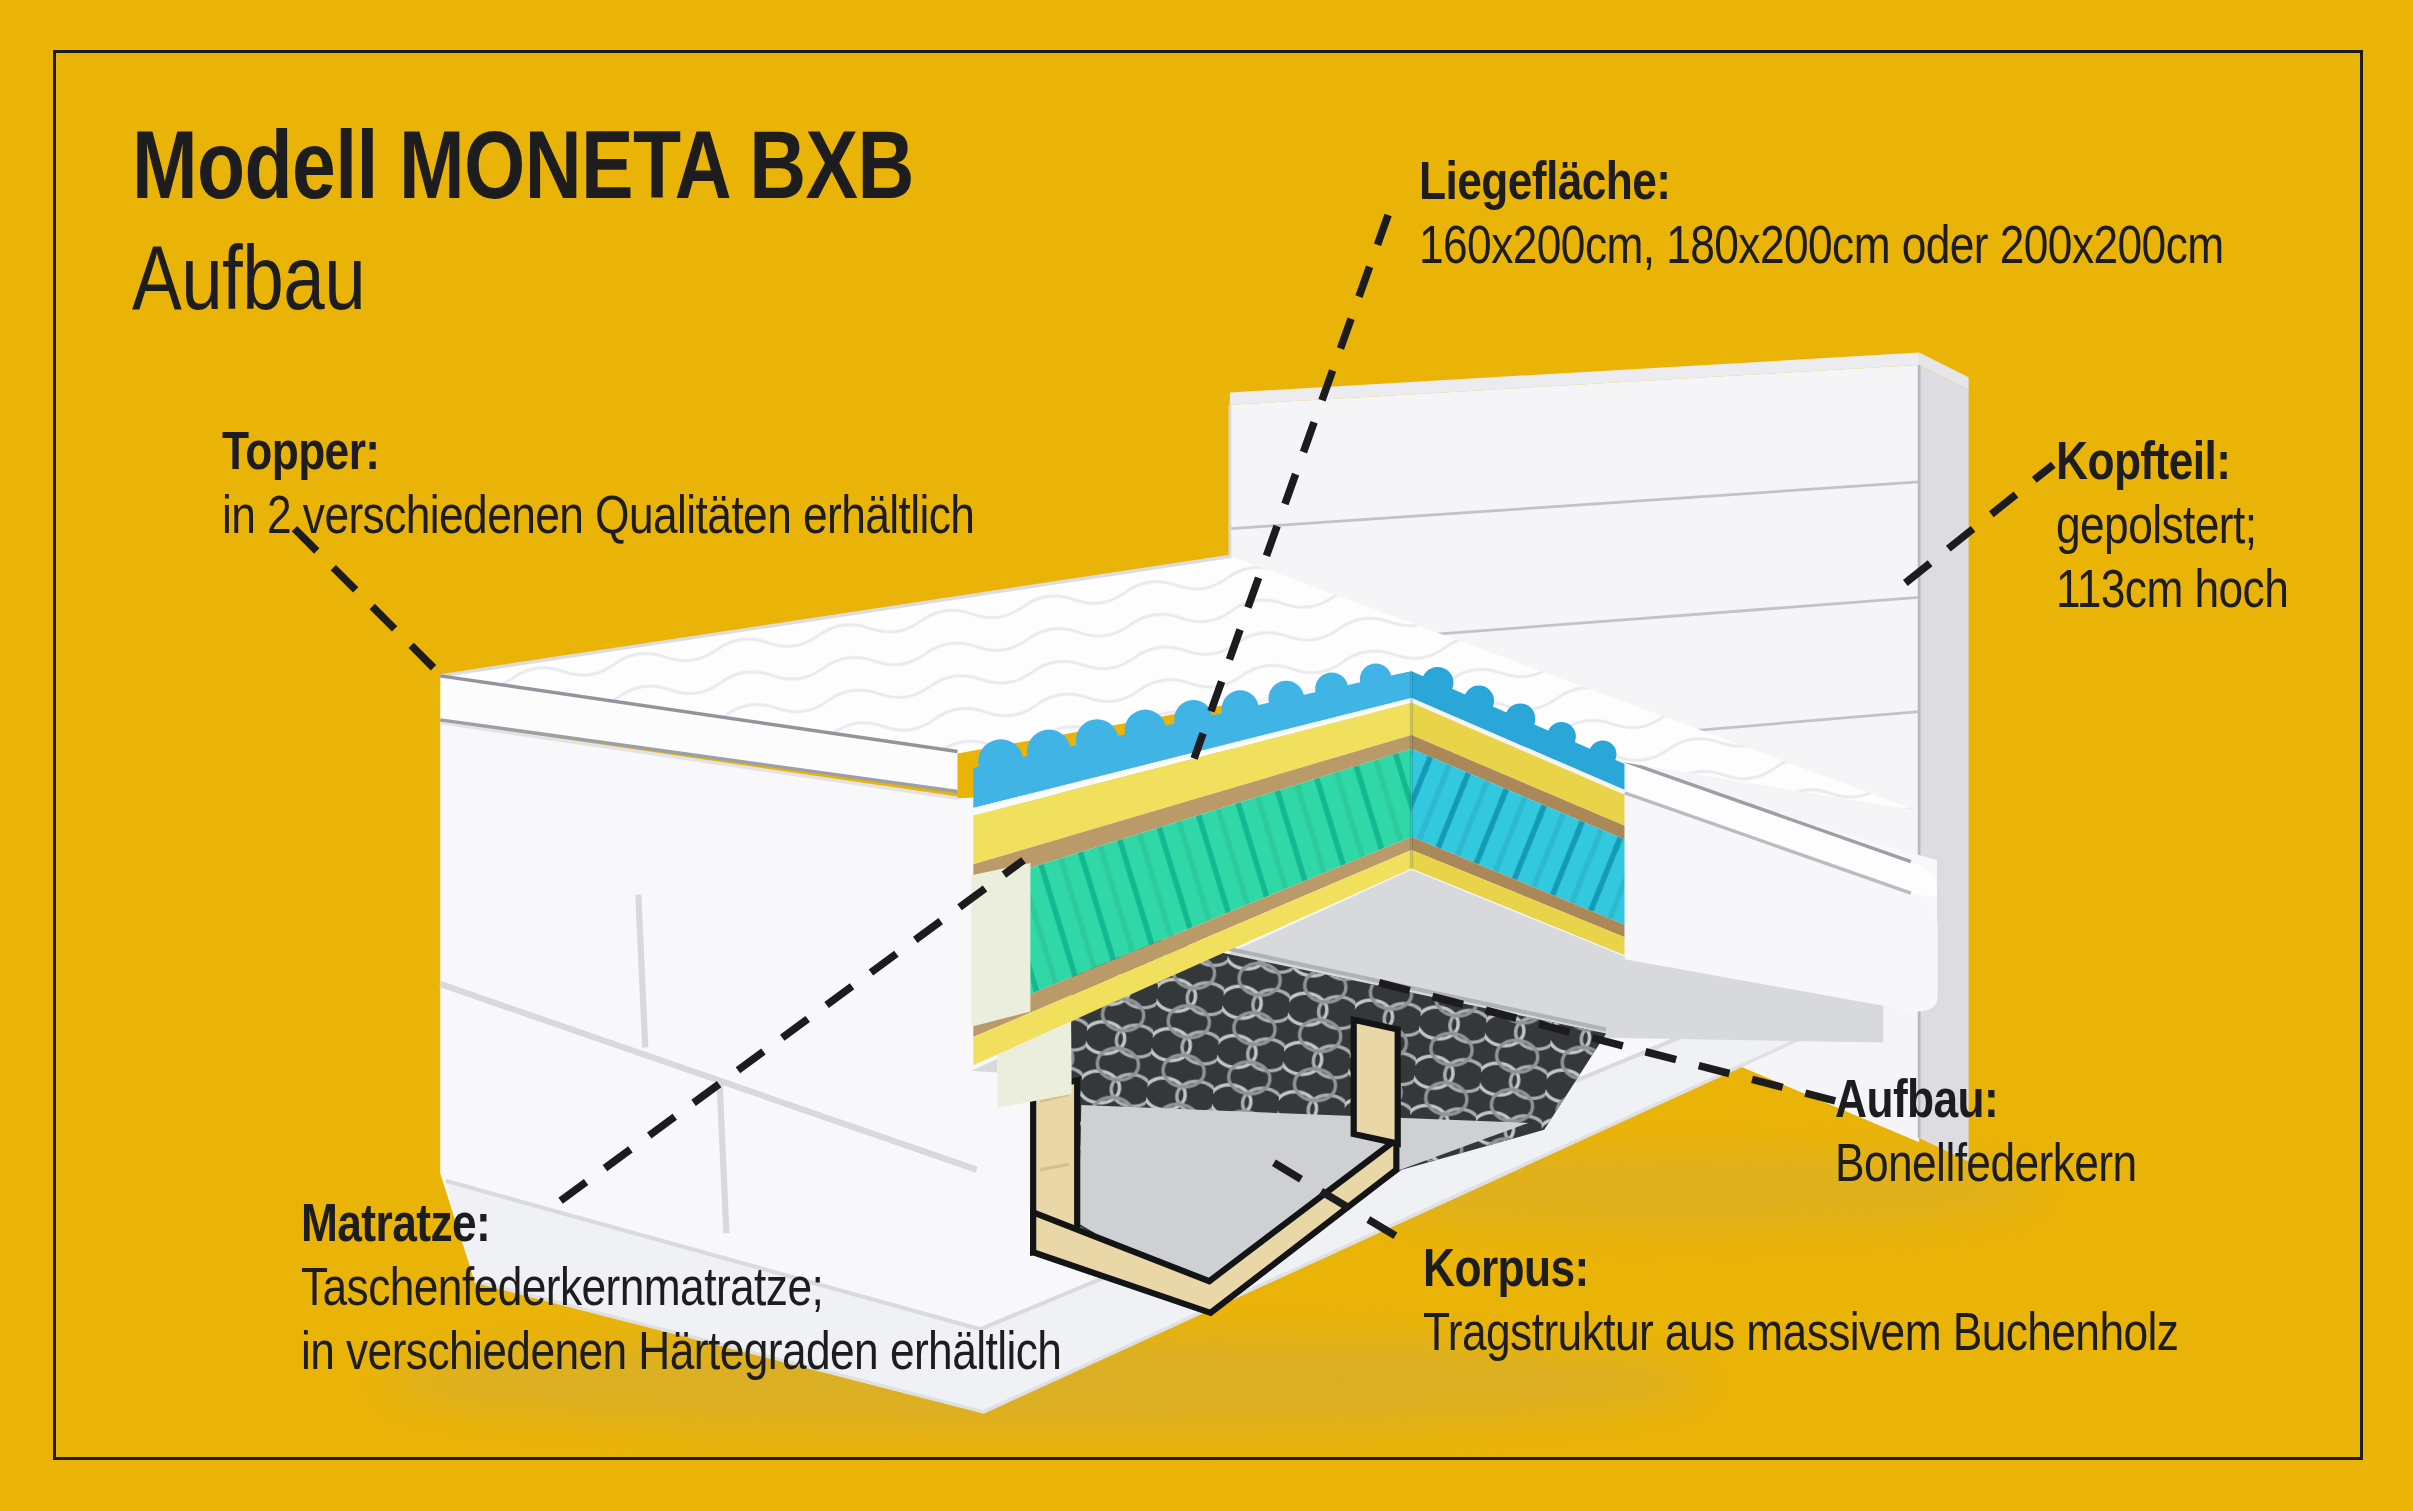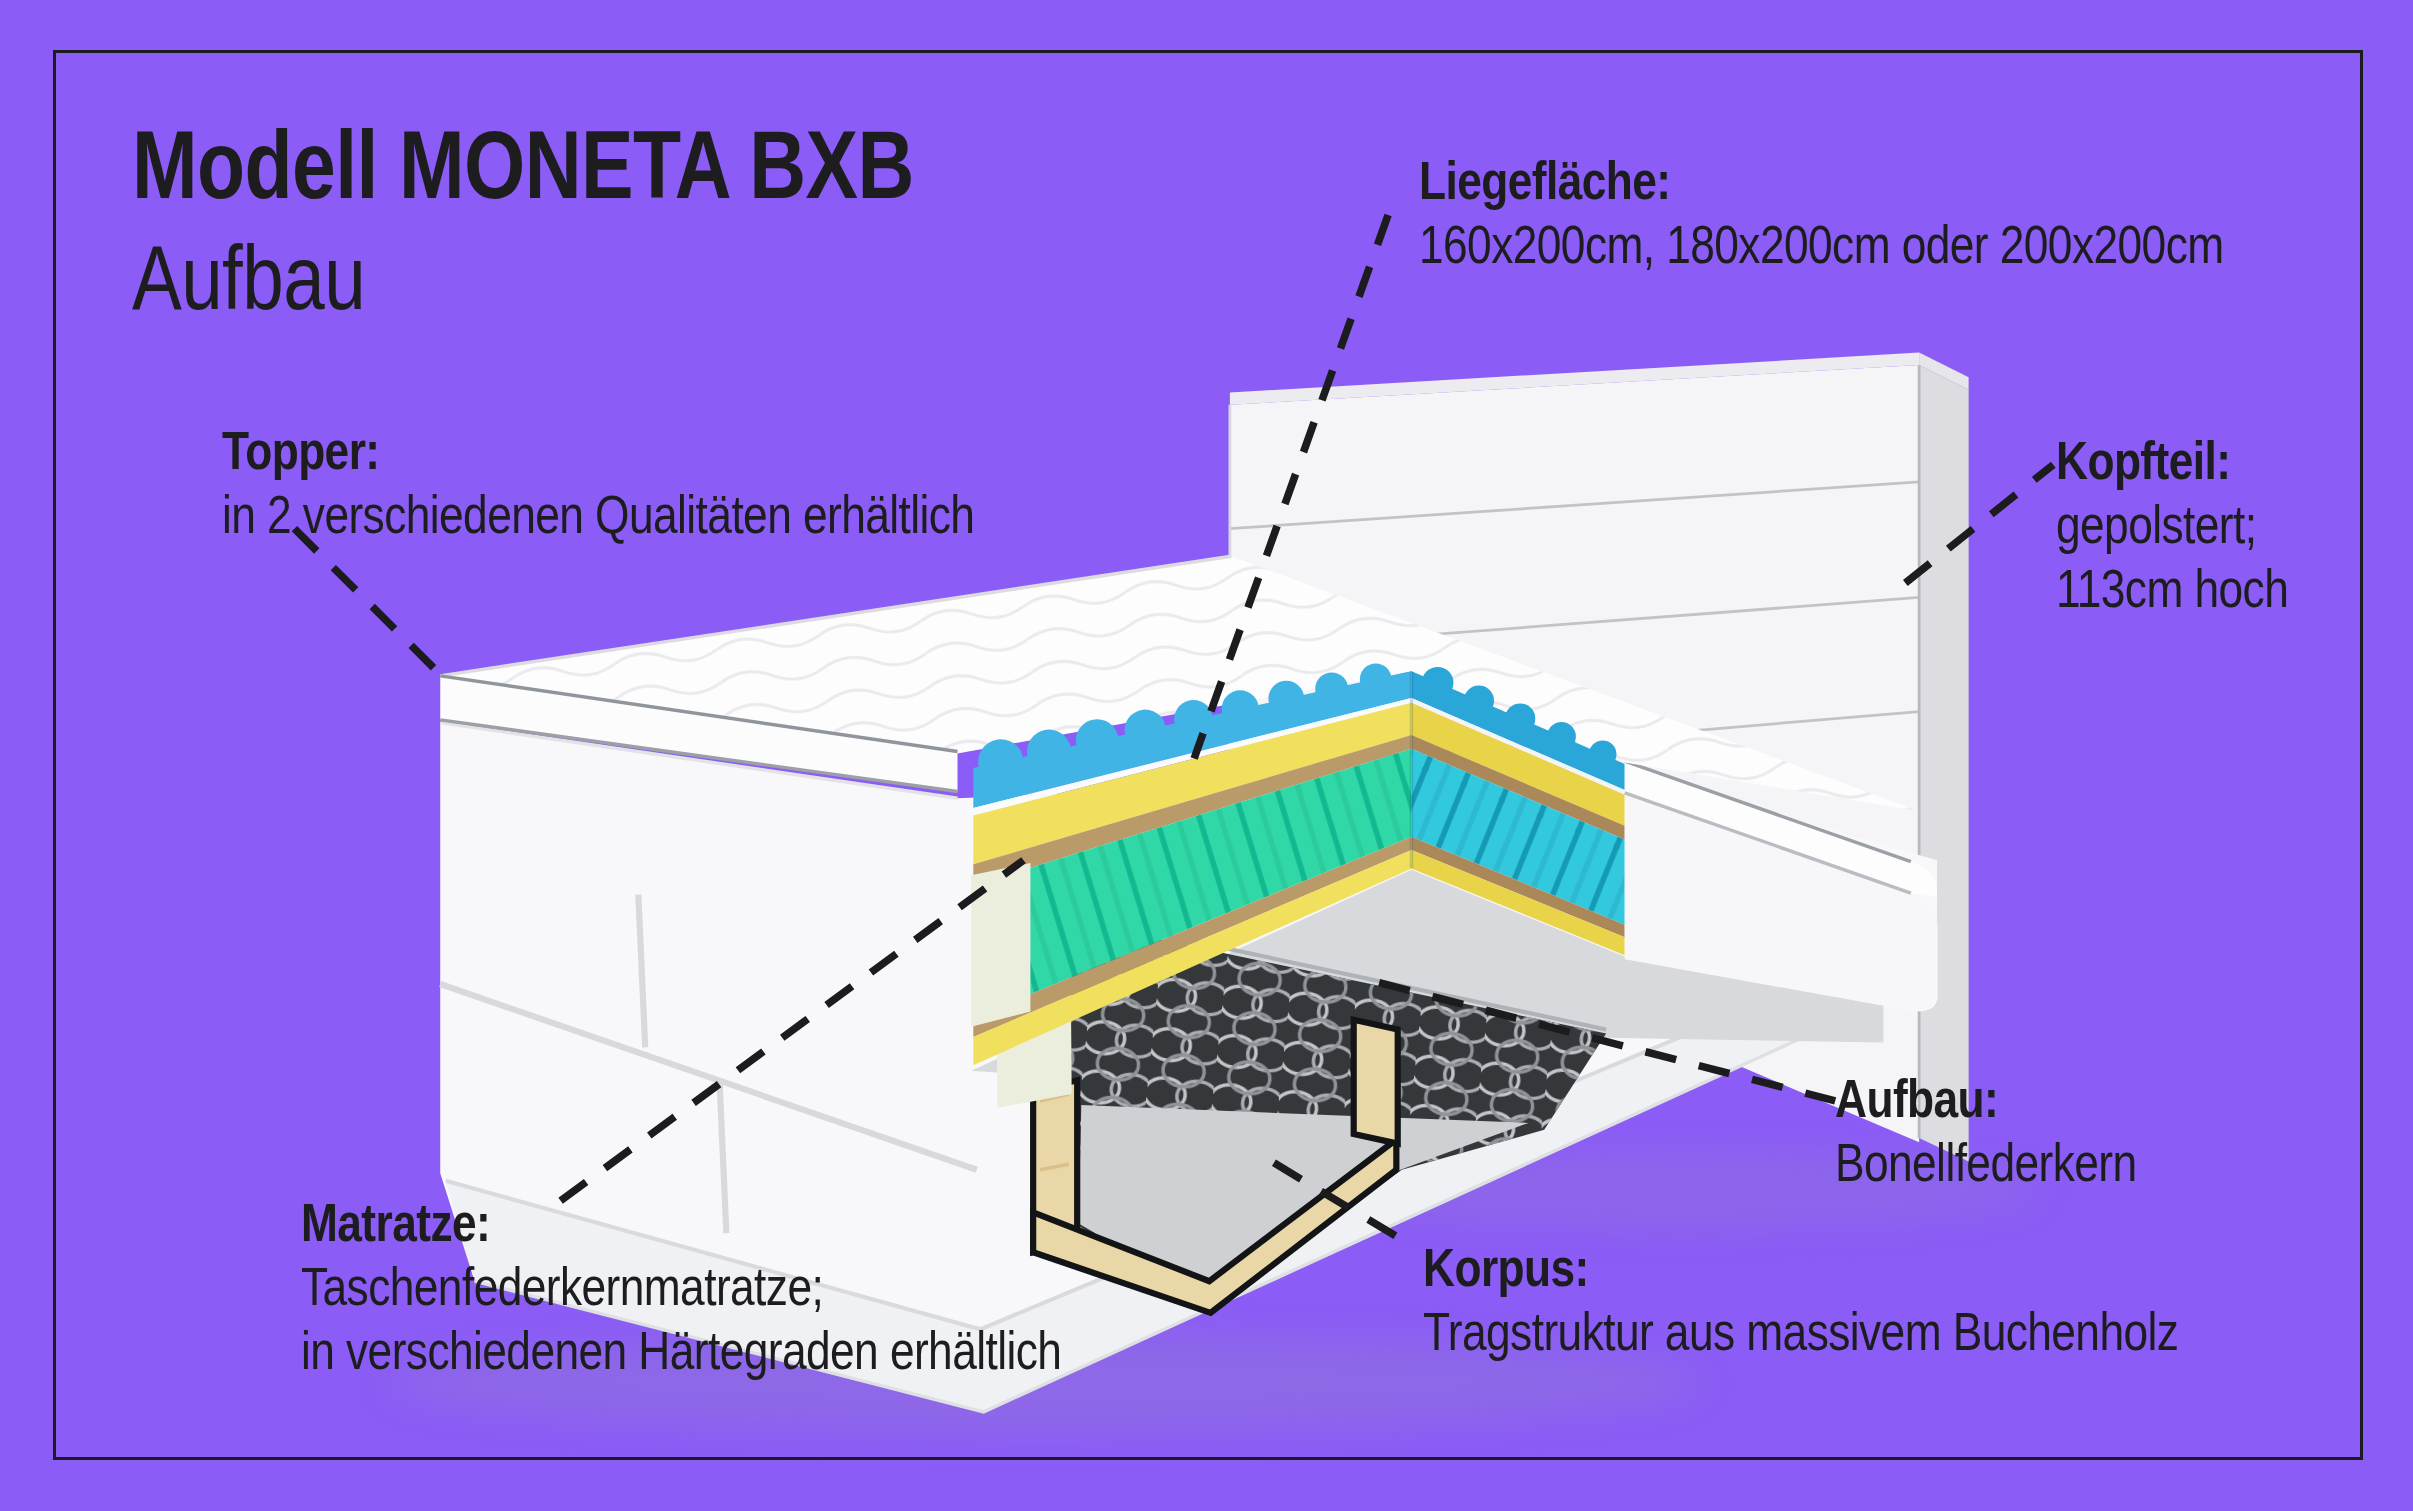--- a/index.html
+++ b/index.html
@@ -1,16 +1,16 @@
 <!DOCTYPE html>
 <html style="--gel-blue: #41b4e6; --gel-blue-dark: #2ba6d8; --foam-yellow: #f1df5e; --foam-yellow-dark: #e9d348; --felt-tan: #bb9a6a; --felt-tan-dark: #ab885a; --pocket-green: #2fd8a6; --pocket-green-gap: #14b890; --pocket-cyan: #32c8de; --pocket-cyan-gap: #149ab5; --foam-cream: #eceedd; --wood-beech: #ead7a8; --line-black: #1c1c1e;font-size:11px"><head>
 <meta charset="utf-8">
 <style>
   html,body{margin:0;padding:0;background:#ffffff;}
-  #stage{position:relative;width:2413px;height:1512px;background:#8b5cf6;overflow:hidden;
+  #stage{position:relative;width:2413px;height:1512px;background:#eab308;overflow:hidden;
          font-family:"Liberation Sans","DejaVu Sans",sans-serif;color:#1d1d1f;}
   #frame{position:absolute;left:53px;top:50px;width:2304px;height:1404px;border:3.4px solid #1c1c1e;}
   #art{position:absolute;left:0;top:0;}
   .txt{position:absolute;transform:scaleX(0.82);transform-origin:0 0;letter-spacing:-0.7px;white-space:nowrap;}
   .title-line1{font-size:96px;font-weight:700;line-height:96px;}
   .title-line2{font-size:91px;font-weight:400;line-height:91px;}
   .lbl{font-size:54px;line-height:64px;font-weight:400;}
   .lbl .hd{font-weight:700;}
 </style>
 </head>

